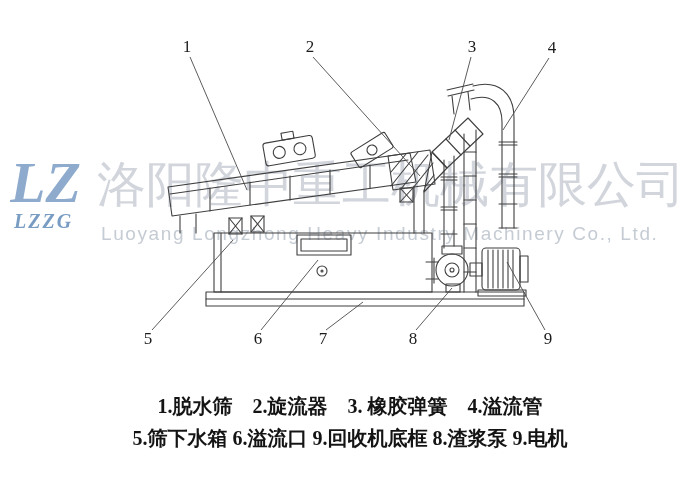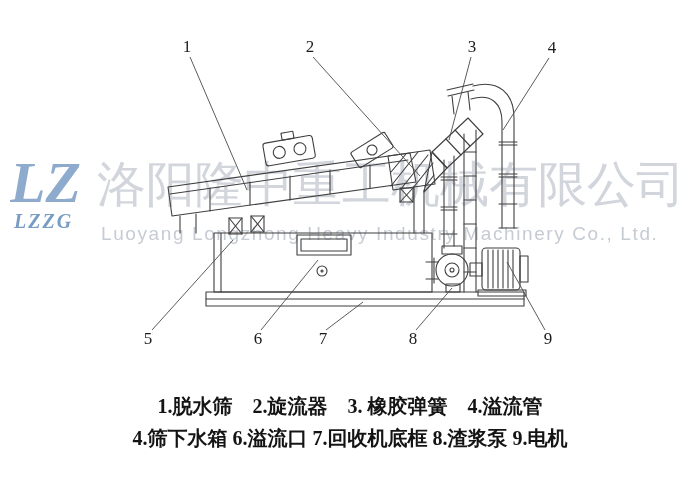--- a/index.html
+++ b/index.html
@@ -204,16 +204,16 @@
       <text x="148" y="344">5</text>
       <text x="258" y="344">6</text>
       <text x="323" y="344">7</text>
       <text x="413" y="344">8</text>
       <text x="548" y="344">9</text>
     </g>
   </svg>
 
   <div class="caption">
     <div class="cap-line">1.脱水筛　2.旋流器　3. 橡胶弹簧　4.溢流管</div>
-    <div class="cap-line">4.筛下水箱 6.溢流口 7.回收机底框 8.渣浆泵 9.电机</div>
+    <div class="cap-line">5.筛下水箱 6.溢流口 9.回收机底框 8.渣浆泵 9.电机</div>
   </div>
 
 </div>
 
 </body></html>

